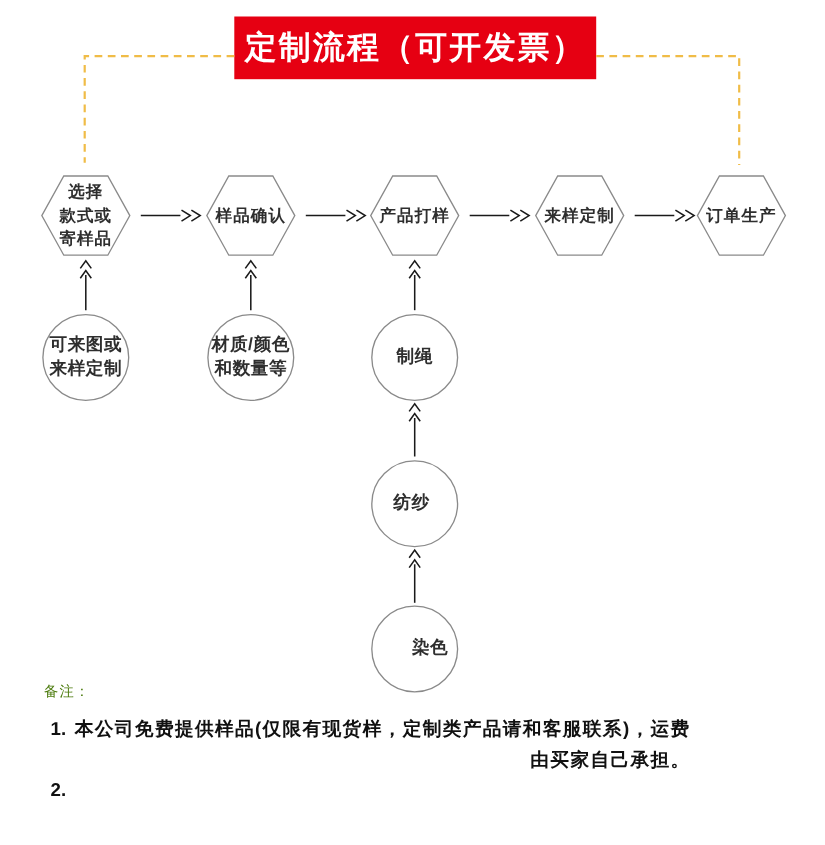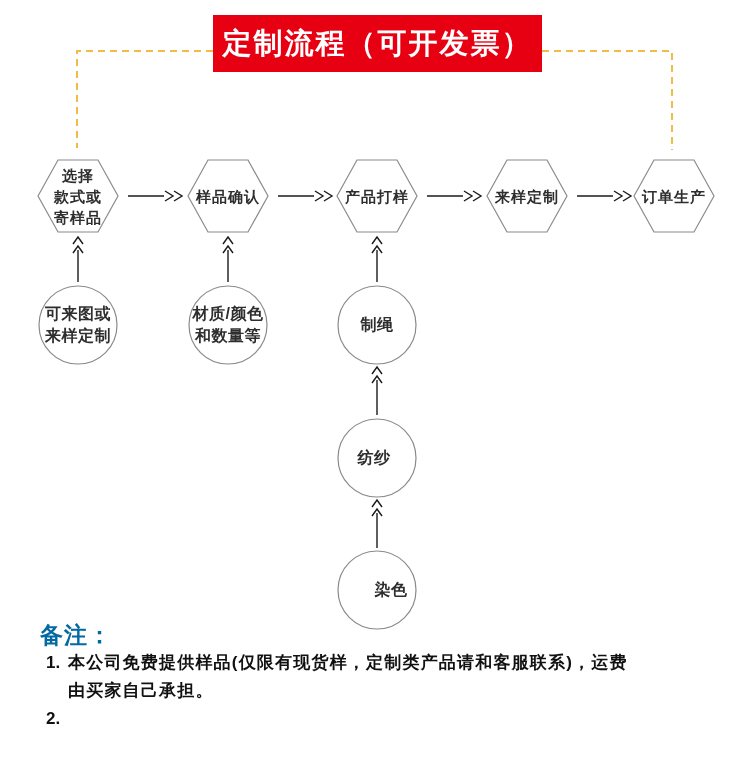--- a/index.html
+++ b/index.html
@@ -15,31 +15,31 @@
     color:#ffffff;font-size:29px;font-weight:bold;letter-spacing:2px;white-space:nowrap;
   }
   .flow-svg{position:absolute;left:0;top:0;}
   .node-label{
     position:absolute;transform:translate(-50%,-50%);text-align:center;
     white-space:pre-line;font-weight:bold;color:#2e2e2e;
   }
   .hex-label{font-size:15px;line-height:21px;letter-spacing:1px;}
   .circle-label{font-size:16px;line-height:22px;letter-spacing:0.5px;}
   .notes-heading{
-    position:absolute;left:40px;top:620px;font-size:23px;font-weight:bold;
-    color:#0369a1;letter-spacing:1px;
+    position:absolute;left:40px;top:620px;font-size:13px;font-weight:normal;
+    color:#4d7c0f;letter-spacing:1px;
   }
   .note-item{
     position:absolute;left:46px;width:690px;display:flex;
     font-size:17px;line-height:28px;color:#111111;letter-spacing:1.2px;font-weight:bold;
   }
   .note-item.n1{top:649px;}
   .note-item.n2{top:705px;}
   .note-num{flex:none;width:22px;letter-spacing:0;}
-  .note-text{white-space:pre-line;}
+  .note-text{white-space:pre-line;text-align:right;}
 </style>
 </head>
 <body>
 
 <div class="page">
 
   <div class="banner">
     <span class="banner-title">定制流程（可开发票）</span>
   </div>
 

